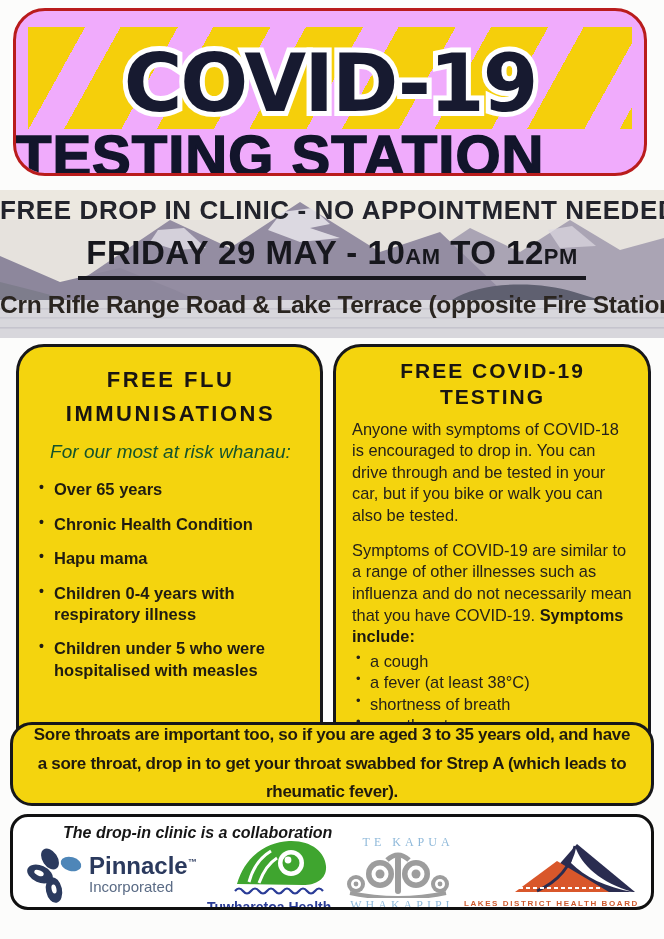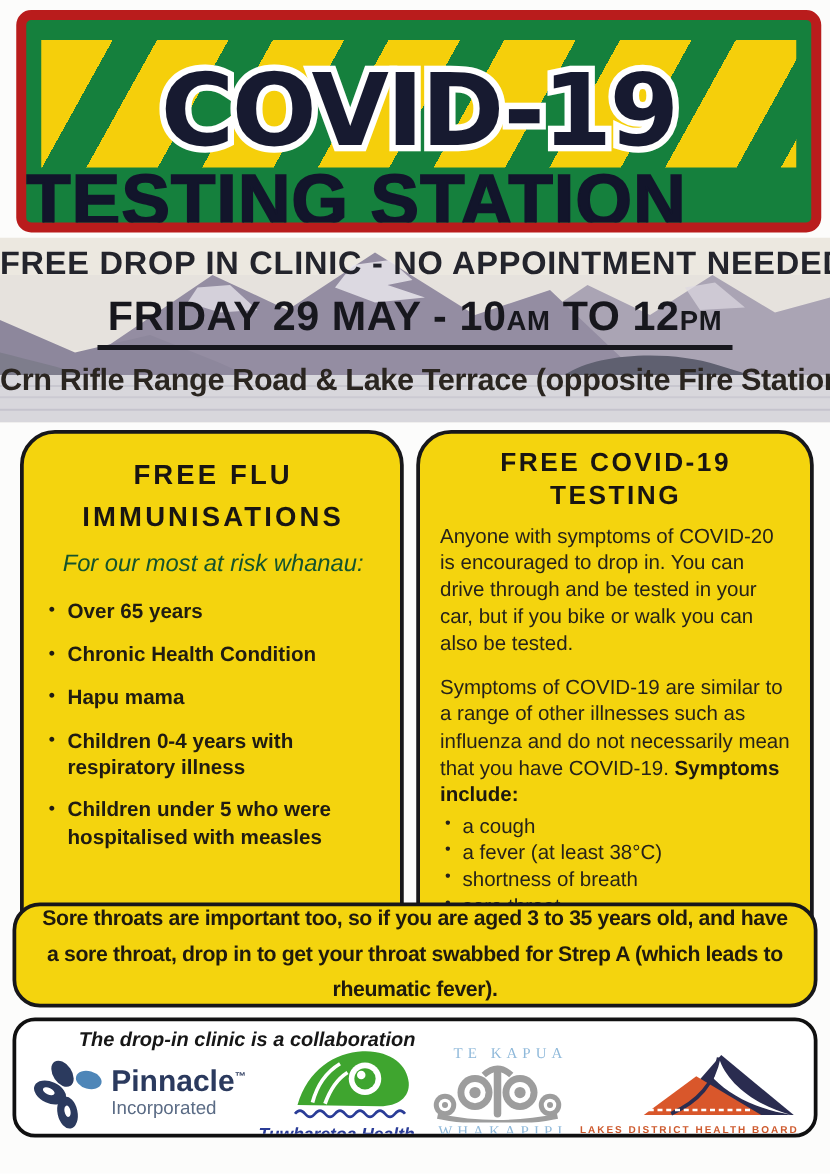--- a/index.html
+++ b/index.html
@@ -3,21 +3,21 @@
 <meta charset="utf-8">
 <style>
   html,body{margin:0;padding:0;background:#ffffff;}
   .poster{
     position:relative;width:664px;height:939px;background:#fcfcfb;overflow:hidden;
     font-family:"Liberation Sans","DejaVu Sans",sans-serif;color:#211d16;
   }
   
   .sign{
     position:absolute;left:13px;top:8px;width:628px;height:162px;
-    background:#15803d;border:8px solid #b91c1c;border-radius:12px;overflow:hidden;
+    background:#f0abfc;border:3px solid #b91c1c;border-radius:32px;overflow:hidden;
   }
   .stripes{
     position:absolute;left:12px;right:12px;top:16px;height:102px;
     background:repeating-linear-gradient(119deg,#f5cf0b 0 50px,rgba(255,255,255,0) 50px 81px);
   }
   .covid-svg{position:absolute;left:0;top:4px;width:100%;height:122px;}
   .covid-svg text{
     font-family:"DejaVu Sans","Liberation Sans",sans-serif;font-weight:bold;
     font-size:80px;fill:#171a30;stroke:#ffffff;stroke-width:10px;paint-order:stroke fill;
     letter-spacing:-2px;
@@ -84,21 +84,21 @@
   .collab-caption{position:absolute;left:50px;top:7px;font-size:16px;font-weight:bold;
     font-style:italic;color:#161616;}
   .logos{position:absolute;left:0;right:0;top:26px;bottom:2px;display:flex;
     align-items:center;justify-content:space-between;padding:0 12px;}
   .logo{display:flex;align-items:center;}
   .pinnacle-text{margin-left:4px;line-height:1;}
   .pinnacle-name{font-size:24px;font-weight:bold;color:#2b3a5e;}
   .pinnacle-name .tm{font-size:9px;vertical-align:super;color:#2b3a5e;}
   .pinnacle-sub{font-size:15px;color:#5a6b85;margin-top:1px;}
   .logo-col{display:flex;flex-direction:column;align-items:flex-end;}
-  .tuwharetoa-label{font-size:14px;font-weight:bold;color:#2a3c97;margin-top:1px;font-style:italic;}
+  .tuwharetoa-label{font-size:14px;font-weight:bold;color:#2a3c97;margin-top:1px;}
   .tekapua-line{font-family:"Liberation Serif","DejaVu Serif",serif;font-size:12px;
     letter-spacing:4px;color:#8fb9da;}
   .ldhb-label{font-size:8px;letter-spacing:1.6px;color:#ce5a2e;margin-top:2px;
     font-weight:bold;white-space:nowrap;}
 </style>
 </head>
 <body>
 
 <div class="poster">
 
@@ -143,21 +143,21 @@
       <li><span class="dot">•</span><span>Chronic Health Condition</span></li>
       <li><span class="dot">•</span><span>Hapu mama</span></li>
       <li><span class="dot">•</span><span>Children 0-4 years with respiratory illness</span></li>
       <li><span class="dot">•</span><span>Children under 5 who were hospitalised with measles</span></li>
     </ul>
   </section>
 
   <section class="ybox covid">
     <div class="cov-h">FREE COVID-19</div>
     <div class="cov-h">TESTING</div>
-    <p>Anyone with symptoms of COVID-20 is encouraged to drop in. You can drive through and be tested in your car, but if you bike or walk you can also be tested.</p>
+    <p>Anyone with symptoms of COVID-18 is encouraged to drop in. You can drive through and be tested in your car, but if you bike or walk you can also be tested.</p>
     <p><span>Symptoms of COVID-19 are similar to a range of other illnesses such as influenza and do not necessarily mean that you have COVID-19. </span><b>Symptoms include:</b></p>
     <ul class="clist">
       <li><span class="dot">•</span><span>a cough</span></li>
       <li><span class="dot">•</span><span>a fever (at least 38°C)</span></li>
       <li><span class="dot">•</span><span>shortness of breath</span></li>
       <li><span class="dot">•</span><span>sore throat</span></li>
       <li><span class="dot">•</span><span>temporary loss of smell</span></li>
     </ul>
   </section>
 

